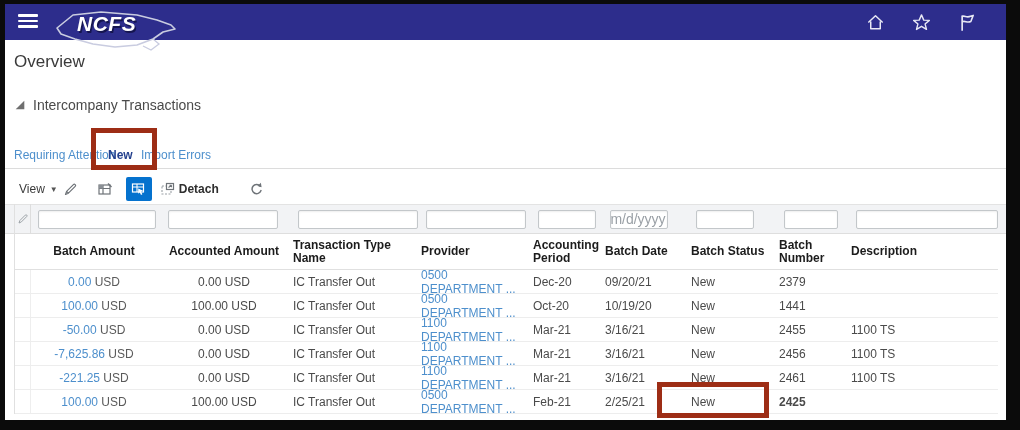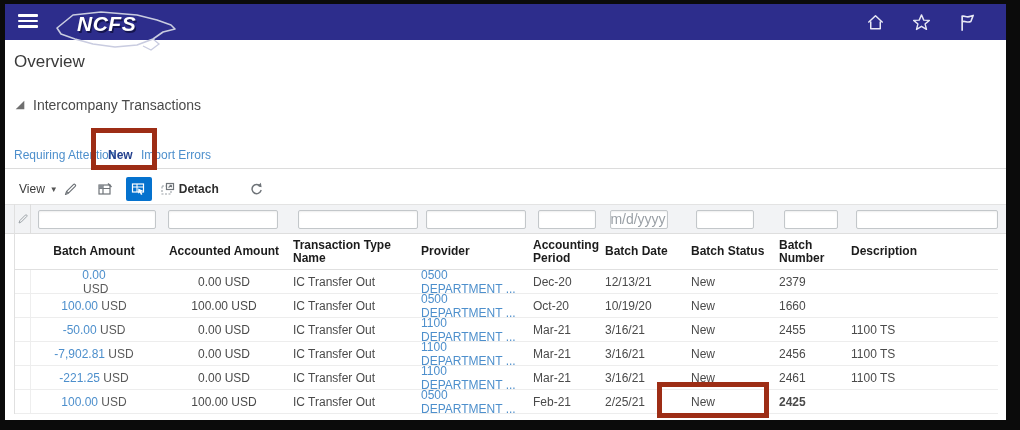--- a/index.html
+++ b/index.html
@@ -239,50 +239,50 @@
         </div>
         <div class="gcell pad-l" style="width: 72px;">
           <span>Batch Number</span>
         </div>
         <div class="gcell pad-l" style="width: 150px;">
           <span>Description</span>
         </div>
       </div>
       <div class="grow data-row">
         <div class="gcell pad-l" style="width: 16px; border-right: 1px solid rgb(238, 238, 238);"></div>
-        <div class="gcell r" style="width: 130px; padding-right: 4px; flex-direction: column;">
+        <div class="gcell r" style="width: 130px; padding-right: 4px;">
           <span class="link">0.00</span>
           <span class="usd">&nbsp;USD</span>
         </div>
         <div class="gcell r" style="width: 130px; padding-right: 4px;">0.00 USD</div>
         <div class="gcell pad-l" style="width: 128px;">IC Transfer Out</div>
         <div class="gcell pad-l" style="width: 112px;">
           <span class="link">0500 DEPARTMENT ...</span>
         </div>
         <div class="gcell pad-l" style="width: 72px;">Dec-20</div>
-        <div class="gcell pad-l" style="width: 86px;">12/13/21</div>
+        <div class="gcell pad-l" style="width: 86px;">09/20/21</div>
         <div class="gcell pad-l" style="width: 88px;">New</div>
         <div class="gcell pad-l" style="width: 72px;">2379</div>
         <div class="gcell pad-l" style="width: 150px;"></div>
       </div>
       <div class="grow data-row">
         <div class="gcell pad-l" style="width: 16px; border-right: 1px solid rgb(238, 238, 238);"></div>
         <div class="gcell r" style="width: 130px; padding-right: 4px;">
           <span class="link">100.00</span>
           <span class="usd">&nbsp;USD</span>
         </div>
         <div class="gcell r" style="width: 130px; padding-right: 4px;">100.00 USD</div>
         <div class="gcell pad-l" style="width: 128px;">IC Transfer Out</div>
         <div class="gcell pad-l" style="width: 112px;">
           <span class="link">0500 DEPARTMENT ...</span>
         </div>
         <div class="gcell pad-l" style="width: 72px;">Oct-20</div>
         <div class="gcell pad-l" style="width: 86px;">10/19/20</div>
         <div class="gcell pad-l" style="width: 88px;">New</div>
-        <div class="gcell pad-l" style="width: 72px;">1660</div>
+        <div class="gcell pad-l" style="width: 72px;">1441</div>
         <div class="gcell pad-l" style="width: 150px;"></div>
       </div>
       <div class="grow data-row">
         <div class="gcell pad-l" style="width: 16px; border-right: 1px solid rgb(238, 238, 238);"></div>
         <div class="gcell r" style="width: 130px; padding-right: 4px;">
           <span class="link">-50.00</span>
           <span class="usd">&nbsp;USD</span>
         </div>
         <div class="gcell r" style="width: 130px; padding-right: 4px;">0.00 USD</div>
         <div class="gcell pad-l" style="width: 128px;">IC Transfer Out</div>
@@ -291,21 +291,21 @@
         </div>
         <div class="gcell pad-l" style="width: 72px;">Mar-21</div>
         <div class="gcell pad-l" style="width: 86px;">3/16/21</div>
         <div class="gcell pad-l" style="width: 88px;">New</div>
         <div class="gcell pad-l" style="width: 72px;">2455</div>
         <div class="gcell pad-l" style="width: 150px;">1100 TS</div>
       </div>
       <div class="grow data-row">
         <div class="gcell pad-l" style="width: 16px; border-right: 1px solid rgb(238, 238, 238);"></div>
         <div class="gcell r" style="width: 130px; padding-right: 4px;">
-          <span class="link">-7,902.81</span>
+          <span class="link">-7,625.86</span>
           <span class="usd">&nbsp;USD</span>
         </div>
         <div class="gcell r" style="width: 130px; padding-right: 4px;">0.00 USD</div>
         <div class="gcell pad-l" style="width: 128px;">IC Transfer Out</div>
         <div class="gcell pad-l" style="width: 112px;">
           <span class="link">1100 DEPARTMENT ...</span>
         </div>
         <div class="gcell pad-l" style="width: 72px;">Mar-21</div>
         <div class="gcell pad-l" style="width: 86px;">3/16/21</div>
         <div class="gcell pad-l" style="width: 88px;">New</div>

